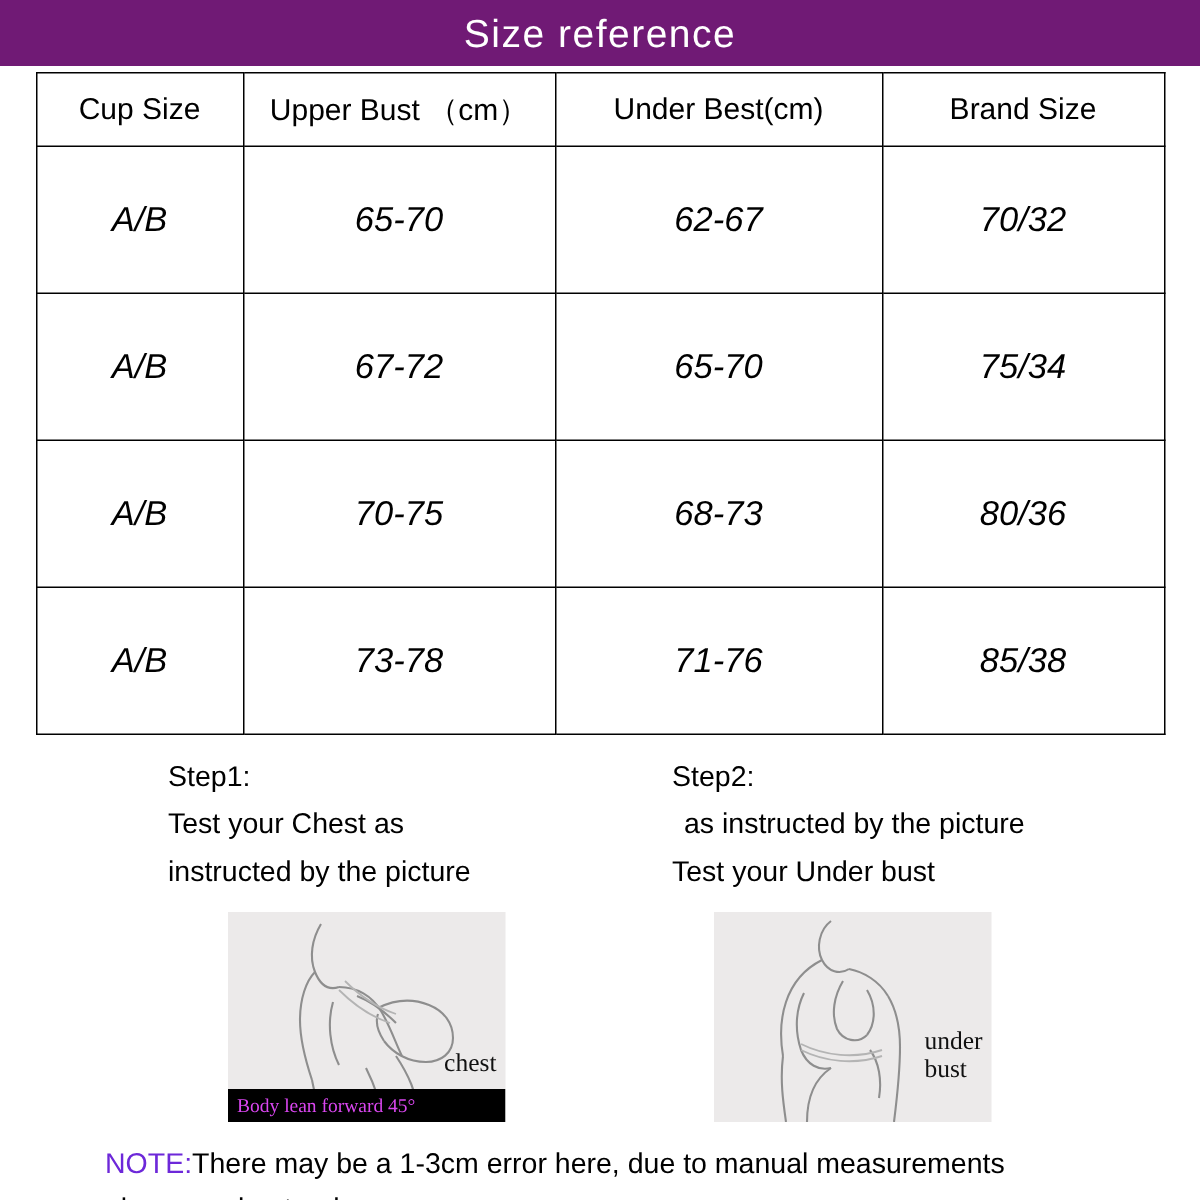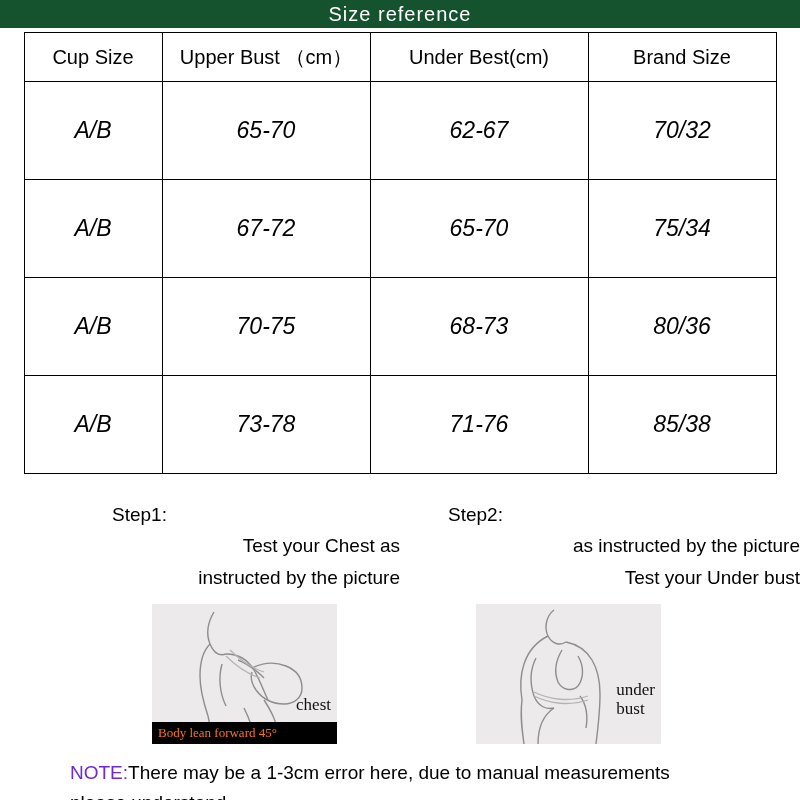--- a/index.html
+++ b/index.html
@@ -16,27 +16,27 @@
   }
   .page {
     position: relative;
     width: 800px;
     height: 800px;
     box-sizing: border-box;
   }
 
   
   .header {
-    height: 28px;
-    background: #14532d;
+    height: 44px;
+    background: #701a75;
     color: #ffffff;
     display: flex;
     align-items: center;
     justify-content: center;
-    font-size: 20px;
+    font-size: 26px;
     letter-spacing: 1px;
   }
 
   
   .size-table {
     width: 740px;
     margin: 4px auto 0 auto;
     border-collapse: collapse;
     table-layout: fixed;
     padding-left: 40px;
@@ -64,32 +64,30 @@
 
   
   .steps {
     display: flex;
     margin: 14px 0 0 0;
     padding: 0 0 0 0;
   }
   .step {
     width: 50%;
     box-sizing: border-box;
-    margin-top: 12px;
   }
   .step-1 { padding-left: 112px; }
   .step-2 { padding-left: 48px; }
   .step-title {
     font-size: 19px;
     line-height: 30px;
   }
   .step-line {
     font-size: 19px;
     line-height: 32px;
-    text-align: right;
   }
   .step-line.indent { padding-left: 8px; }
 
   
   .figures {
     display: flex;
     margin-top: 10px;
     padding-left: 20px;
   }
   .figure-wrap {
@@ -119,21 +117,21 @@
     text-align: left;
   }
   .fig-label-chest { bottom: 30px; right: 6px; }
   .fig-label-under { bottom: 26px; right: 6px; }
   .fig-caption {
     position: absolute;
     left: 0;
     bottom: 0;
     width: 100%;
     background: #000000;
-    color: #f97316;
+    color: #d946ef;
     font-family: "Liberation Serif", serif;
     font-size: 13px;
     line-height: 20px;
     padding: 1px 0 1px 6px;
     box-sizing: border-box;
   }
 
   
   .note {
     margin: 14px 0 0 70px;

